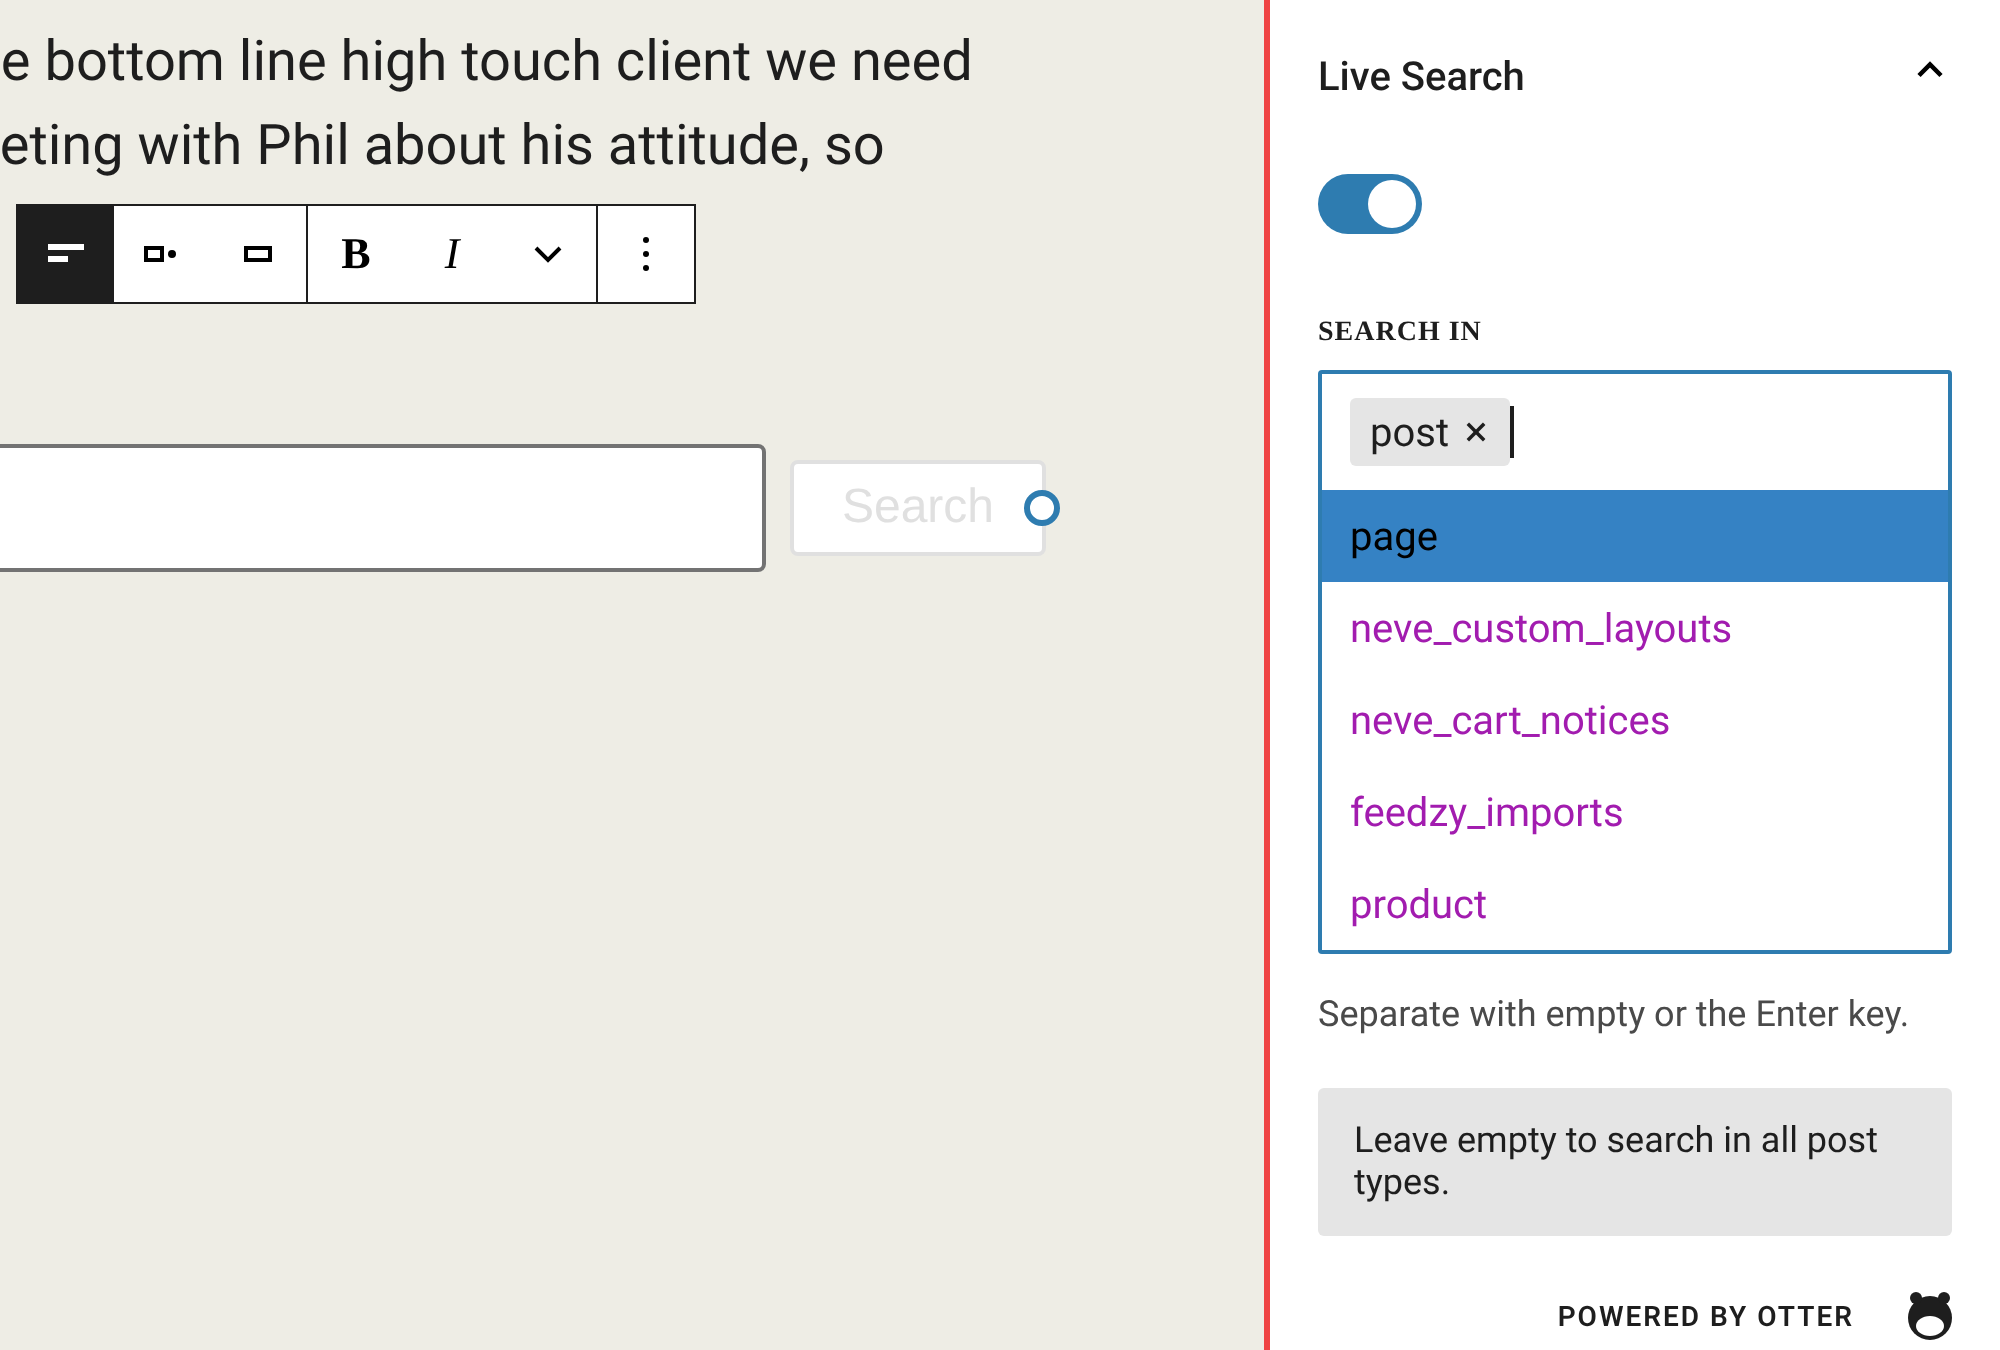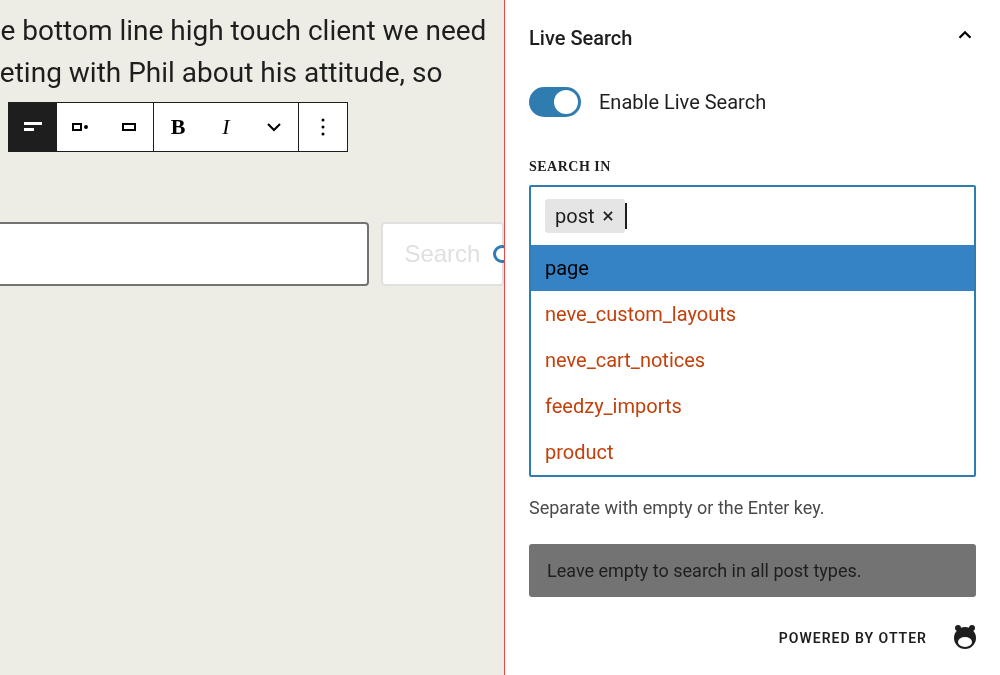--- a/index.html
+++ b/index.html
@@ -72,21 +72,21 @@
       width: 398px;
       height: 64px;
       border: 2px solid #737373;
       background: #fff;
       border-radius: 4px;
       padding: 0 16px;
       font-size: 18px;
     }
     .search-button {
       width: 128px;
-      height: 64px;
+      height: 48px;
       background: #fff;
       border: 2px solid #e0e0e0;
       border-radius: 4px;
       font-size: 24px;
       color: #e0e0e0;
       cursor: pointer;
       position: relative;
       display: flex;
       align-items: center;
       justify-content: center;
@@ -96,23 +96,23 @@
       right: -9px;
       top: 50%;
       transform: translateY(-50%);
       width: 18px;
       height: 18px;
       border: 3px solid #2e7cb0;
       border-radius: 50%;
       background: #fff;
     }
     .sidebar {
-      width: 496px;
-      background: #fff;
-      border-left: 1px solid #ef4444;
+      width: 368px;
+      background: #fff;
+      border-left: 3px solid #ef4444;
       padding: 24px;
       display: flex;
       flex-direction: column;
     }
     .panel-header {
       display: flex;
       justify-content: space-between;
       align-items: center;
       margin-bottom: 36px;
     }
@@ -197,35 +197,35 @@
     }
     @keyframes blink {
       50% { opacity: 0; }
     }
     .suggestions {
       border-top: none;
     }
     .suggestion-item {
       padding: 8px 14px;
       font-size: 20px;
-      color: #c2410c;
+      color: #a21caf;
       cursor: pointer;
       line-height: 1.5;
     }
     .suggestion-item.highlighted {
       background: #3582c4;
       color: #000000;
     }
     .help-text {
       font-size: 18px;
       color: #4a4a4a;
       margin-top: 20px;
     }
     .info-box {
-      background: #737373;
+      background: #e5e5e5;
       padding: 16px 18px;
       border-radius: 3px;
       font-size: 18px;
       color: #1e1e1e;
       margin-top: 26px;
     }
     .powered-by {
       display: flex;
       align-items: center;
       justify-content: flex-end;
@@ -336,21 +336,20 @@
       <svg width="22" height="22" viewBox="0 0 24 24" fill="none" stroke="currentColor" stroke-width="2.5">
           <polyline points="6 15 12 9 18 15"></polyline>
         </svg>
     </span>
   </div>
 
   <div class="toggle-row">
     <div class="toggle-switch">
       <div class="toggle-knob"></div>
     </div>
-    <span class="toggle-label">Enable Live Search</span>
   </div>
 
   <div class="field-label">SEARCH IN</div>
 
   <div class="token-field">
     <div class="token-input-area">
       <span class="token">
         <span>post</span>
         <span class="token-remove">
           <svg width="14" height="14" viewBox="0 0 24 24" fill="none" stroke="currentColor" stroke-width="3">

